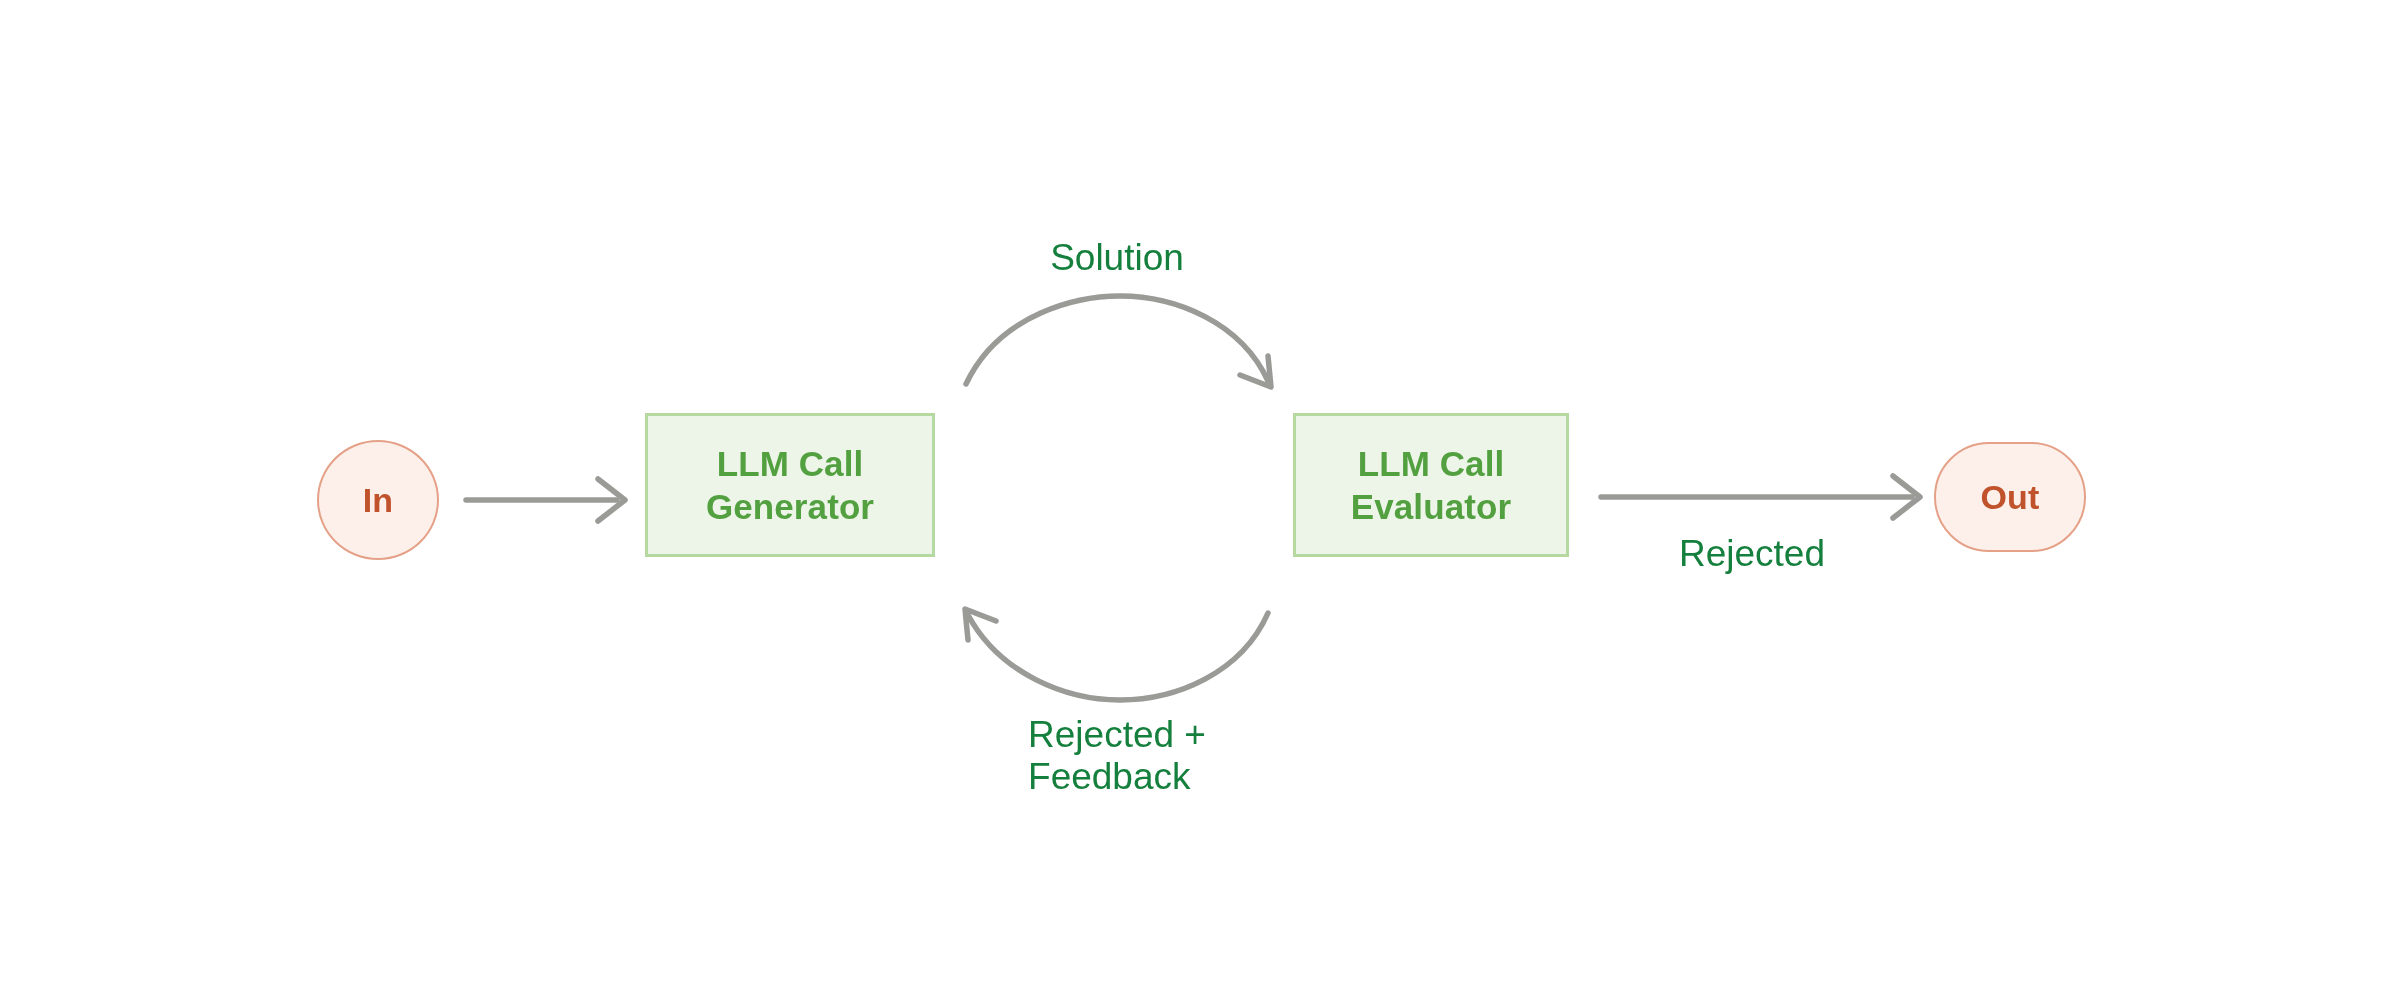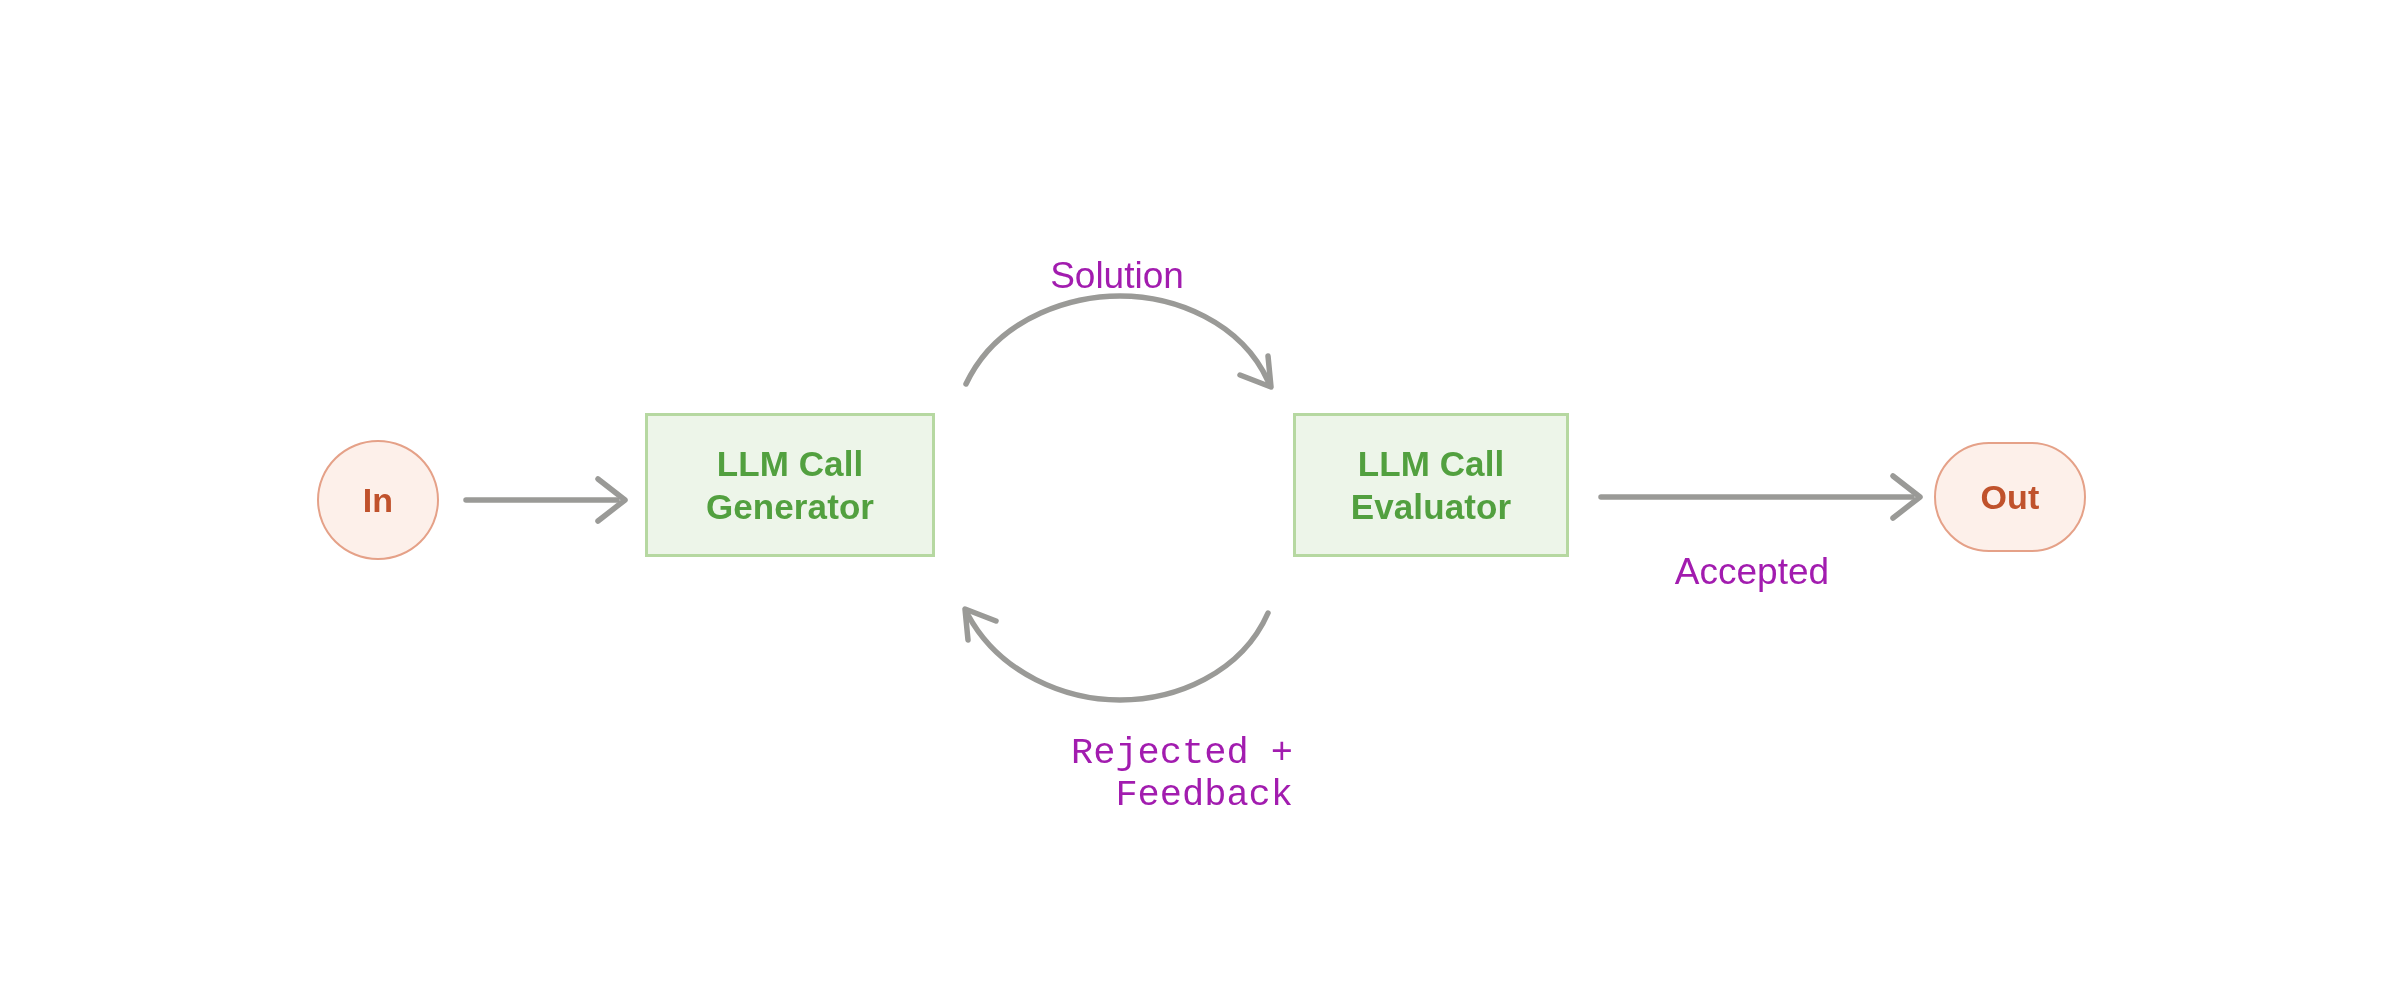--- a/index.html
+++ b/index.html
@@ -88,36 +88,34 @@
     width: 290px;
   }
   #node-evaluator {
     left: 1293px;
     width: 276px;
   }
 
   
   .edge-label {
     position: absolute;
-    color: #a21caf;
+    color: #15803d;
     font-size: 37px;
     line-height: 1.14;
-    text-align: right;
+    text-align: left;
     white-space: pre-line;
     transform: translateX(-50%);
-    margin-top: 18px;
   }
   #label-solution {
     left: 1117px;
     top: 237px;
   }
   #label-rejected {
-    left: 1182px;
+    left: 1117px;
     top: 714px;
-    font-family: Liberation Mono, monospace;
   }
   #label-accepted {
     left: 1752px;
     top: 533px;
   }
 </style>
 </head>
 <body>
 
 <div id="canvas">
@@ -166,15 +164,15 @@
 
   <div id="node-out" class="terminal">
     <span class="terminal-label">Out</span>
   </div>
 
   <div id="label-solution" class="edge-label">Solution</div>
 
   <div id="label-rejected" class="edge-label">Rejected +
 Feedback</div>
 
-  <div id="label-accepted" class="edge-label">Accepted</div>
+  <div id="label-accepted" class="edge-label">Rejected</div>
 
 </div>
 
 </body></html>

